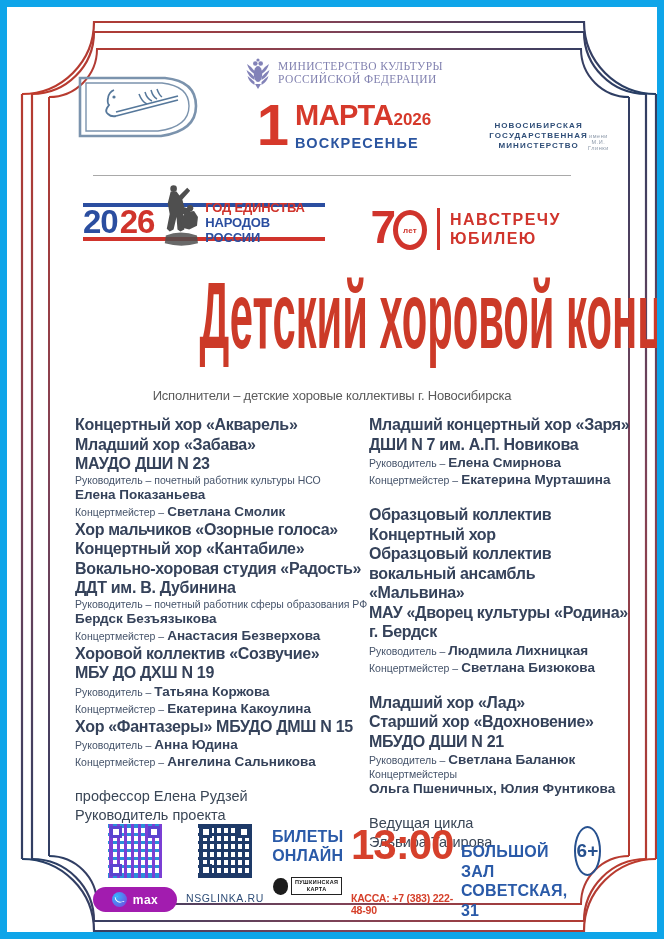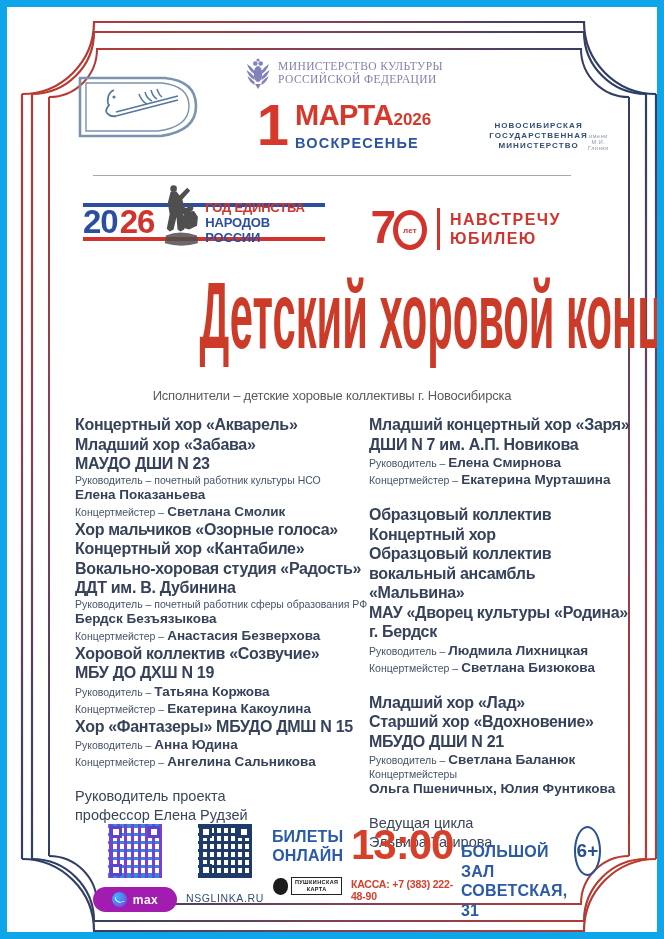--- a/index.html
+++ b/index.html
@@ -80,21 +80,21 @@
   .max-pill{margin-top:9px;width:84px;height:25px;background:#a21caf;border-radius:13px;display:flex;align-items:center;justify-content:center;gap:6px;}
   .max-circle{width:15px;height:15px;border-radius:50%;background:radial-gradient(circle at 30% 30%,#35b6ff,#7a3bdc);position:relative;}
   .max-circle:after{content:"";position:absolute;left:3px;top:4px;width:8px;height:6px;border:1.6px solid #fff;border-top:none;border-right:none;border-radius:0 0 0 6px;transform:rotate(-12deg);}
   .max-label{color:#fff;font-size:12px;font-weight:700;letter-spacing:.5px;}
   .site{margin-top:14px;font-size:10.5px;color:#2e4d77;letter-spacing:.6px;}
   .tickets{font-size:16px;line-height:19px;font-weight:700;color:#2a5aa8;text-align:center;letter-spacing:.2px;margin-top:3px;}
   .pushkin{margin-top:12px;display:flex;align-items:center;gap:3px;}
   .pface{width:15px;height:17px;background:#1c1c1c;border-radius:50% 46% 48% 50%;}
   .ptext{border:1px solid #222;padding:1px 3px;font-size:5.5px;font-weight:700;color:#111;letter-spacing:.4px;line-height:7px;text-align:center;}
   .time{font-size:42px;line-height:42px;font-weight:700;color:#d6402b;letter-spacing:-1px;}
-  .kassa{margin-top:12px;font-size:10.5px;font-weight:700;color:#d6402b;letter-spacing:-.2px;}
+  .kassa{margin-top:26px;font-size:10.5px;font-weight:700;color:#d6402b;letter-spacing:-.2px;}
   .venue{font-size:16px;line-height:19.5px;font-weight:700;color:#2a5aa8;letter-spacing:.2px;margin-top:18px;}
   .note{margin-top:14px;font-size:7.5px;color:#ccd4df;letter-spacing:.2px;}
   .age{width:46px;height:46px;border:2.5px solid #27518f;border-radius:50%;display:flex;align-items:center;justify-content:center;color:#27518f;font-weight:700;font-size:19px;margin-top:2px;}
   .sp12{width:13px}.sp18{width:18px}.sp16{width:16px}.sp14{width:15px}
 </style>
 </head>
 <body>
 
 <div class="page">
 
@@ -269,22 +269,22 @@
         <div class="c-n">Бердск Безъязыкова</div>
         <div class="c-p"><span class="c-pl">Концертмейстер – </span><span class="c-pn">Анастасия Безверхова</span></div>
         <div class="c-h">Хоровой коллектив «Созвучие»</div>
         <div class="c-h">МБУ ДО ДХШ N 19</div>
         <div class="c-p"><span class="c-pl">Руководитель – </span><span class="c-pn">Татьяна Коржова</span></div>
         <div class="c-p"><span class="c-pl">Концертмейстер – </span><span class="c-pn">Екатерина Какоулина</span></div>
         <div class="c-h">Хор «Фантазеры» МБУДО ДМШ N 15</div>
         <div class="c-p"><span class="c-pl">Руководитель – </span><span class="c-pn">Анна Юдина</span></div>
         <div class="c-p"><span class="c-pl">Концертмейстер – </span><span class="c-pn">Ангелина Сальникова</span></div>
         <div class="gap"></div>
+        <div class="c-m">профессор Елена Рудзей</div>
         <div class="c-m">Руководитель проекта</div>
-        <div class="c-m">профессор Елена Рудзей</div>
       </div>
 
       <div class="col-right">
         <div class="c-h">Младший концертный хор «Заря»</div>
         <div class="c-h">ДШИ N 7 им. А.П. Новикова</div>
         <div class="c-p"><span class="c-pl">Руководитель – </span><span class="c-pn">Елена Смирнова</span></div>
         <div class="c-p"><span class="c-pl">Концертмейстер – </span><span class="c-pn">Екатерина Мурташина</span></div>
         <div class="gap"></div>
         <div class="c-h">Образцовый коллектив</div>
         <div class="c-h">Концертный хор</div>

